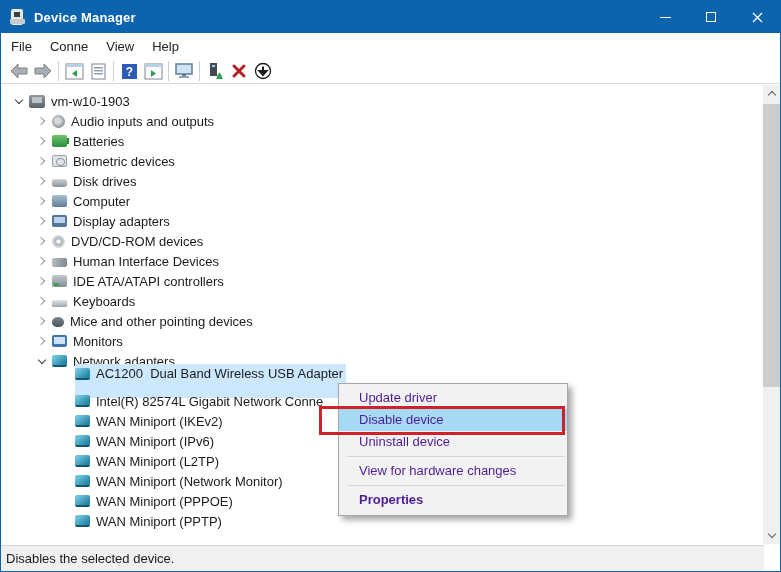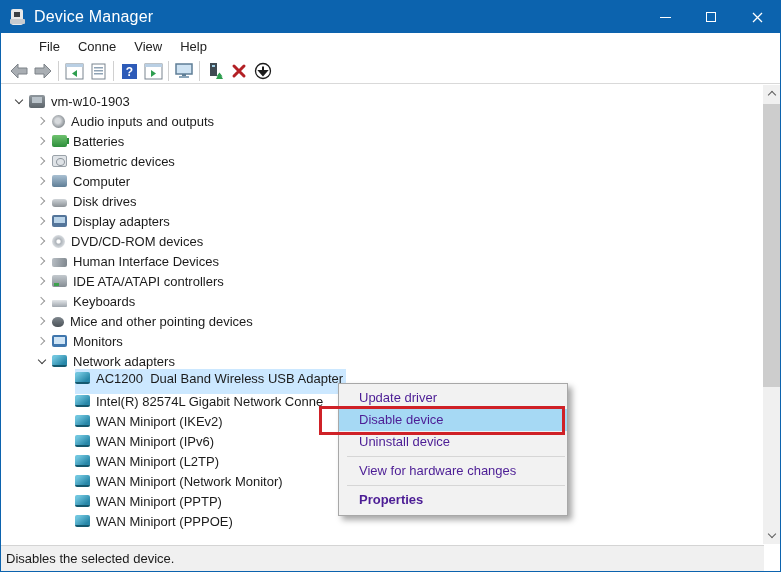--- a/index.html
+++ b/index.html
@@ -15,30 +15,30 @@
   
   .titlebar {
     position:absolute; left:0; top:0; right:0; height:32px;
     background:#0c63ae; display:flex; align-items:center;
     padding-left:9px; color:#fff;
   }
   .app-icon { width:15px; height:16px; margin-right:9px; position:relative; }
   .app-icon .body { position:absolute; left:1px; top:0; width:12px; height:16px; background:#e9e9e9; border-radius:2px; }
   .app-icon .lens { position:absolute; left:4px; top:3px; width:6px; height:5px; background:#3a3f44; }
   .app-icon .base { position:absolute; left:0; bottom:1px; width:15px; height:5px; background:#c7cbcf; border-radius:1px; }
-  .title-text { font-size:16px; letter-spacing:.2px; }
+  .title-text { font-size:13px; letter-spacing:.2px;font-weight:bold; }
   .win-controls { position:absolute; right:0; top:0; height:32px; display:flex; }
   .win-btn { width:46px; height:32px; display:flex; align-items:center; justify-content:center; }
   .glyph-min { width:11px; height:1px; background:#fff; }
   .glyph-max { width:10px; height:10px; border:1px solid #fff; }
 
   
   .menubar {
     position:absolute; left:0; top:32px; right:0; height:26px;
-    background:#fff; display:flex; align-items:center; padding-left:1px;margin-left:28px;
+    background:#fff; display:flex; align-items:center; padding-left:1px;
   }
   .menu-item { font-size:13px; color:#222; padding:4px 9px; }
 
   
   .toolbar {
     position:absolute; left:0; top:58px; right:0; height:25px;
     background:#fff; display:flex; align-items:center; padding-left:6px;
     border-bottom:1px solid #d9d9d9;
   }
   .tb-btn { width:24px; height:22px; display:flex; align-items:center; justify-content:center; }
@@ -51,21 +51,21 @@
   }
   .row { display:flex; align-items:center; height:20px; font-size:13px; color:#1b1b1b; }
   .lvl0 { padding-left:8px; }
   .lvl1 { padding-left:31px; }
   .lvl2 { padding-left:74px; }
   .chev-box { width:20px; height:20px; display:flex; align-items:center; justify-content:center; flex:none; }
   .chev { width:6px; height:6px; border-right:1.6px solid #9a9a9a; border-bottom:1.6px solid #9a9a9a; transform:rotate(-45deg); margin-right:2px; }
   .expanded .chev { transform:rotate(45deg); border-color:#3f3f3f; margin:0 0 3px 0; }
   .ti { width:15px; height:12px; flex:none; margin-right:6px; border-radius:2px; position:relative; }
   .lbl { white-space:pre; }
-  .selwrap { display:flex; align-items:center; background:#cce8ff; padding:2px 3px 8px 0; }
+  .selwrap { display:flex; align-items:center; background:#cce8ff; padding:2px 3px 17px 0; }
   .selwrap .ti { margin-left:0; }
 
   
   .ic-root     { background:linear-gradient(#8f979d,#5d656b); width:16px; height:13px; }
   .ic-root::after { content:""; position:absolute; left:3px; top:2px; right:3px; height:6px; background:#b9c2c9; }
   .ic-audio    { background:radial-gradient(circle at 45% 45%, #d7dadd 25%, #898f94 70%); border-radius:50%; width:13px; height:13px; }
   .ic-battery  { background:linear-gradient(#6fc26f,#2e8f3c); }
   .ic-battery::after { content:""; position:absolute; right:-2px; top:3px; width:2px; height:6px; background:#2e8f3c; }
   .ic-biometric{ background:#dfe3e7; border:1px solid #9aa2a9; }
   .ic-biometric::after { content:""; position:absolute; left:3px; top:2px; width:7px; height:6px; border:1px solid #8d959c; border-radius:50%; }
@@ -252,30 +252,30 @@
           <i class="chev"></i>
         </span>
       <span class="ti ic-biometric"></span>
       <span class="lbl">Biometric devices</span>
     </div>
 
     <div class="row lvl1">
       <span class="chev-box">
           <i class="chev"></i>
         </span>
+      <span class="ti ic-disk"></span>
+      <span class="lbl">Disk drives</span>
+    </div>
+
+    <div class="row lvl1">
+      <span class="chev-box">
+          <i class="chev"></i>
+        </span>
       <span class="ti ic-computer"></span>
       <span class="lbl">Computer</span>
-    </div>
-
-    <div class="row lvl1">
-      <span class="chev-box">
-          <i class="chev"></i>
-        </span>
-      <span class="ti ic-disk"></span>
-      <span class="lbl">Disk drives</span>
     </div>
 
     <div class="row lvl1">
       <span class="chev-box">
           <i class="chev"></i>
         </span>
       <span class="ti ic-display"></span>
       <span class="lbl">Display adapters</span>
     </div>
 
@@ -363,26 +363,26 @@
       <span class="lbl">WAN Miniport (L2TP)</span>
     </div>
 
     <div class="row lvl2">
       <span class="ti ic-network"></span>
       <span class="lbl">WAN Miniport (Network Monitor)</span>
     </div>
 
     <div class="row lvl2">
       <span class="ti ic-network"></span>
+      <span class="lbl">WAN Miniport (PPPOE)</span>
+    </div>
+
+    <div class="row lvl2">
+      <span class="ti ic-network"></span>
       <span class="lbl">WAN Miniport (PPTP)</span>
-    </div>
-
-    <div class="row lvl2">
-      <span class="ti ic-network"></span>
-      <span class="lbl">WAN Miniport (PPPOE)</span>
     </div>
 
   </div>
 
   <div class="scrollbar">
     <span class="sb-arrow sb-up">
         <i class="sb-chev"></i>
       </span>
     <span class="sb-thumb"></span>
     <span class="sb-arrow sb-down">

